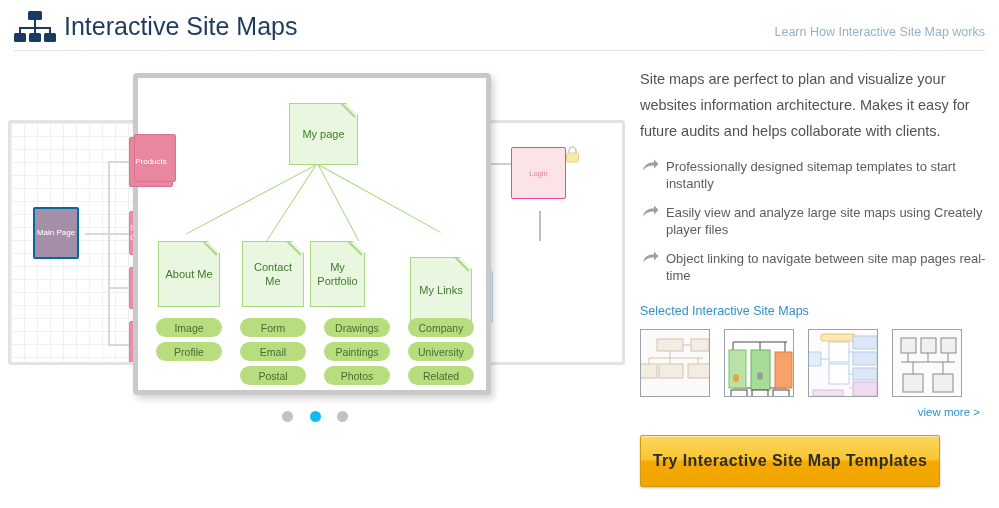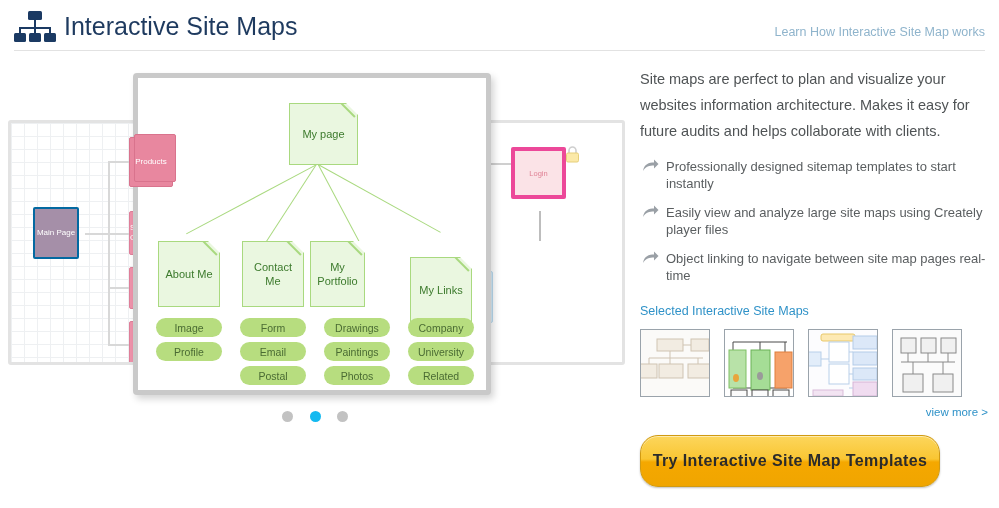--- a/index.html
+++ b/index.html
@@ -190,30 +190,30 @@
     display: flex; gap: 14px;
   }
   .thumb {
     width: 70px; height: 68px;
     background: #fafafa;
     border: 1px solid #9aa3ab;
     position: relative; overflow: hidden;
   }
   .viewmore {
     display: block; text-align: right;
-    margin-top: 9px; margin-right: 0;
+    margin-top: 9px; margin-right: 8px;
     font-size: 11.5px; color: #2f92c8;
     text-decoration: none;
   }
   .cta {
     display: block;
     margin-top: 17px;
     width: 300px; height: 52px;
     border: 1px solid #d09a12;
-    border-radius: 18px;
+    border-radius: 2px;
     background: linear-gradient(to bottom, #fcd65c 0%, #f9c633 46%, #f5a800 52%, #f0a500 100%);
     box-shadow: 0 1px 2px rgba(0,0,0,0.25), inset 0 1px 0 rgba(255,255,255,0.5);
     color: #2b2b2b;
     font-size: 16px; font-weight: bold;
     letter-spacing: 0.4px;
     cursor: pointer;
     font-family: "Liberation Sans", sans-serif;
   }
 </style>
 </head>
@@ -271,21 +271,21 @@
     <div class="side-card right">
       <div class="side-conn" style="left:18px; top:60px; width:46px; height:1.5px; background:#cfcfcf;"></div>
       <div class="side-conn" style="left:63px; top:40px; width:1.5px; height:22px; background:#cfcfcf;"></div>
       <div class="side-conn" style="left:63px; top:40px; width:53px; height:1.5px; background:#cfcfcf;"></div>
       <div class="side-conn" style="left:141px; top:88px; width:1.5px; height:30px; background:#bdbdbd;"></div>
       <svg style="position:absolute; left:0px; top:72px;" width="80" height="50">
         <path d="M0,4 C26,4 34,34 52,40" stroke="#c7c7c7" stroke-width="1.5" fill="none"></path>
       </svg>
 
       <div class="faded-node" style="left:-12px; top:12px; width:30px; height:50px; background:#f6b9c2; border:1px solid #eda4b0; opacity:.55;"></div>
-      <div class="faded-node" style="left:113px; top:24px; width:55px; height:52px; background:#fbe3e7; border:4px solid #ec4899; color:#e08295;">
+      <div class="faded-node" style="left:113px; top:24px; width:55px; height:52px; background:#fbe3e7; border:1px solid #ec4899; color:#e08295;">
         <span>Login</span>
       </div>
       <div class="faded-node" style="left:43px; top:148px; width:52px; height:52px; background:#d9eefb; border:1px solid #bcddf2; color:#8fb2c9;">
         <span>New Page</span>
       </div>
       <div class="faded-node" style="left:-14px; top:120px; width:24px; height:48px; background:#dbeffb; border:1px solid #c3e2f4; opacity:.7;"></div>
       <div class="faded-node" style="left:-14px; top:222px; width:24px; height:46px; background:#e8f4dc; border:1px solid #d3e9bf; opacity:.7;"></div>
 
       <span class="lock" style="left:167px; top:22px;">
         <svg width="15" height="18" viewBox="0 0 15 18">

